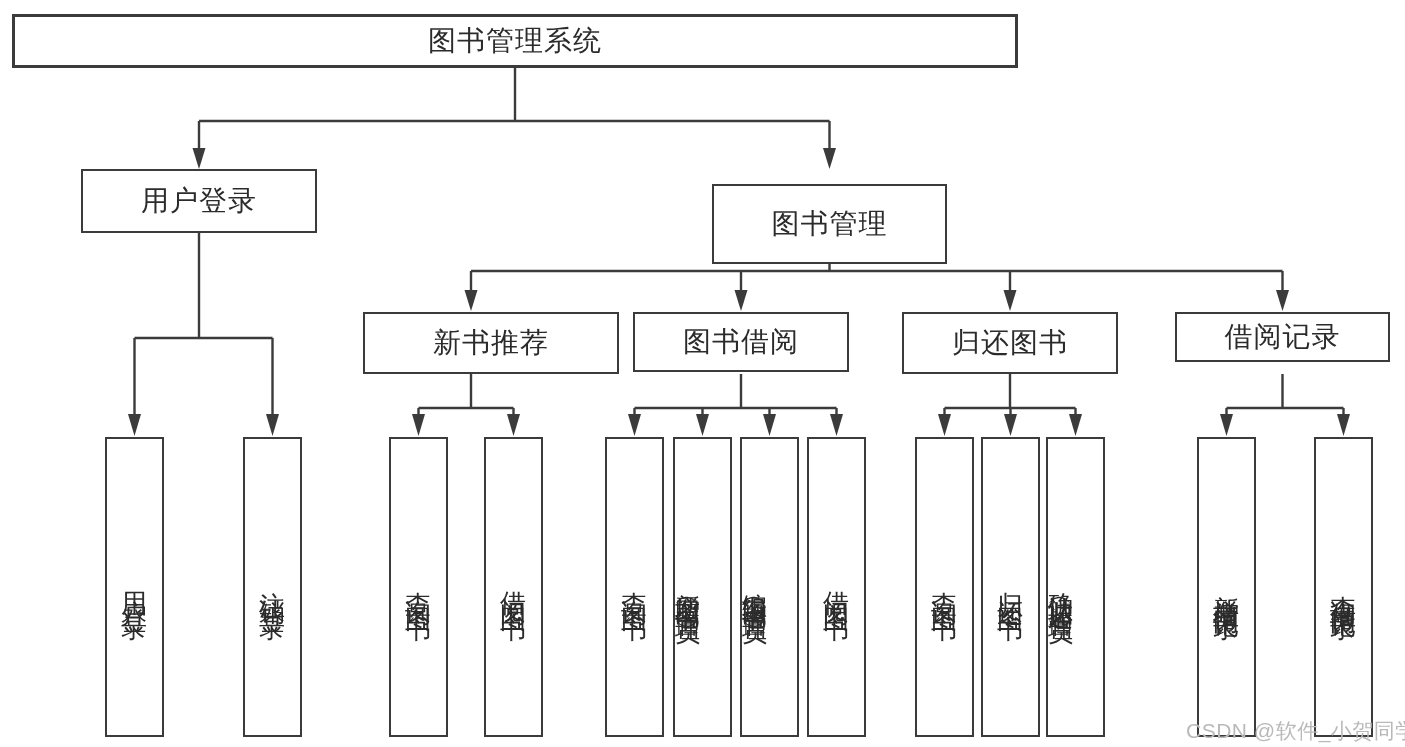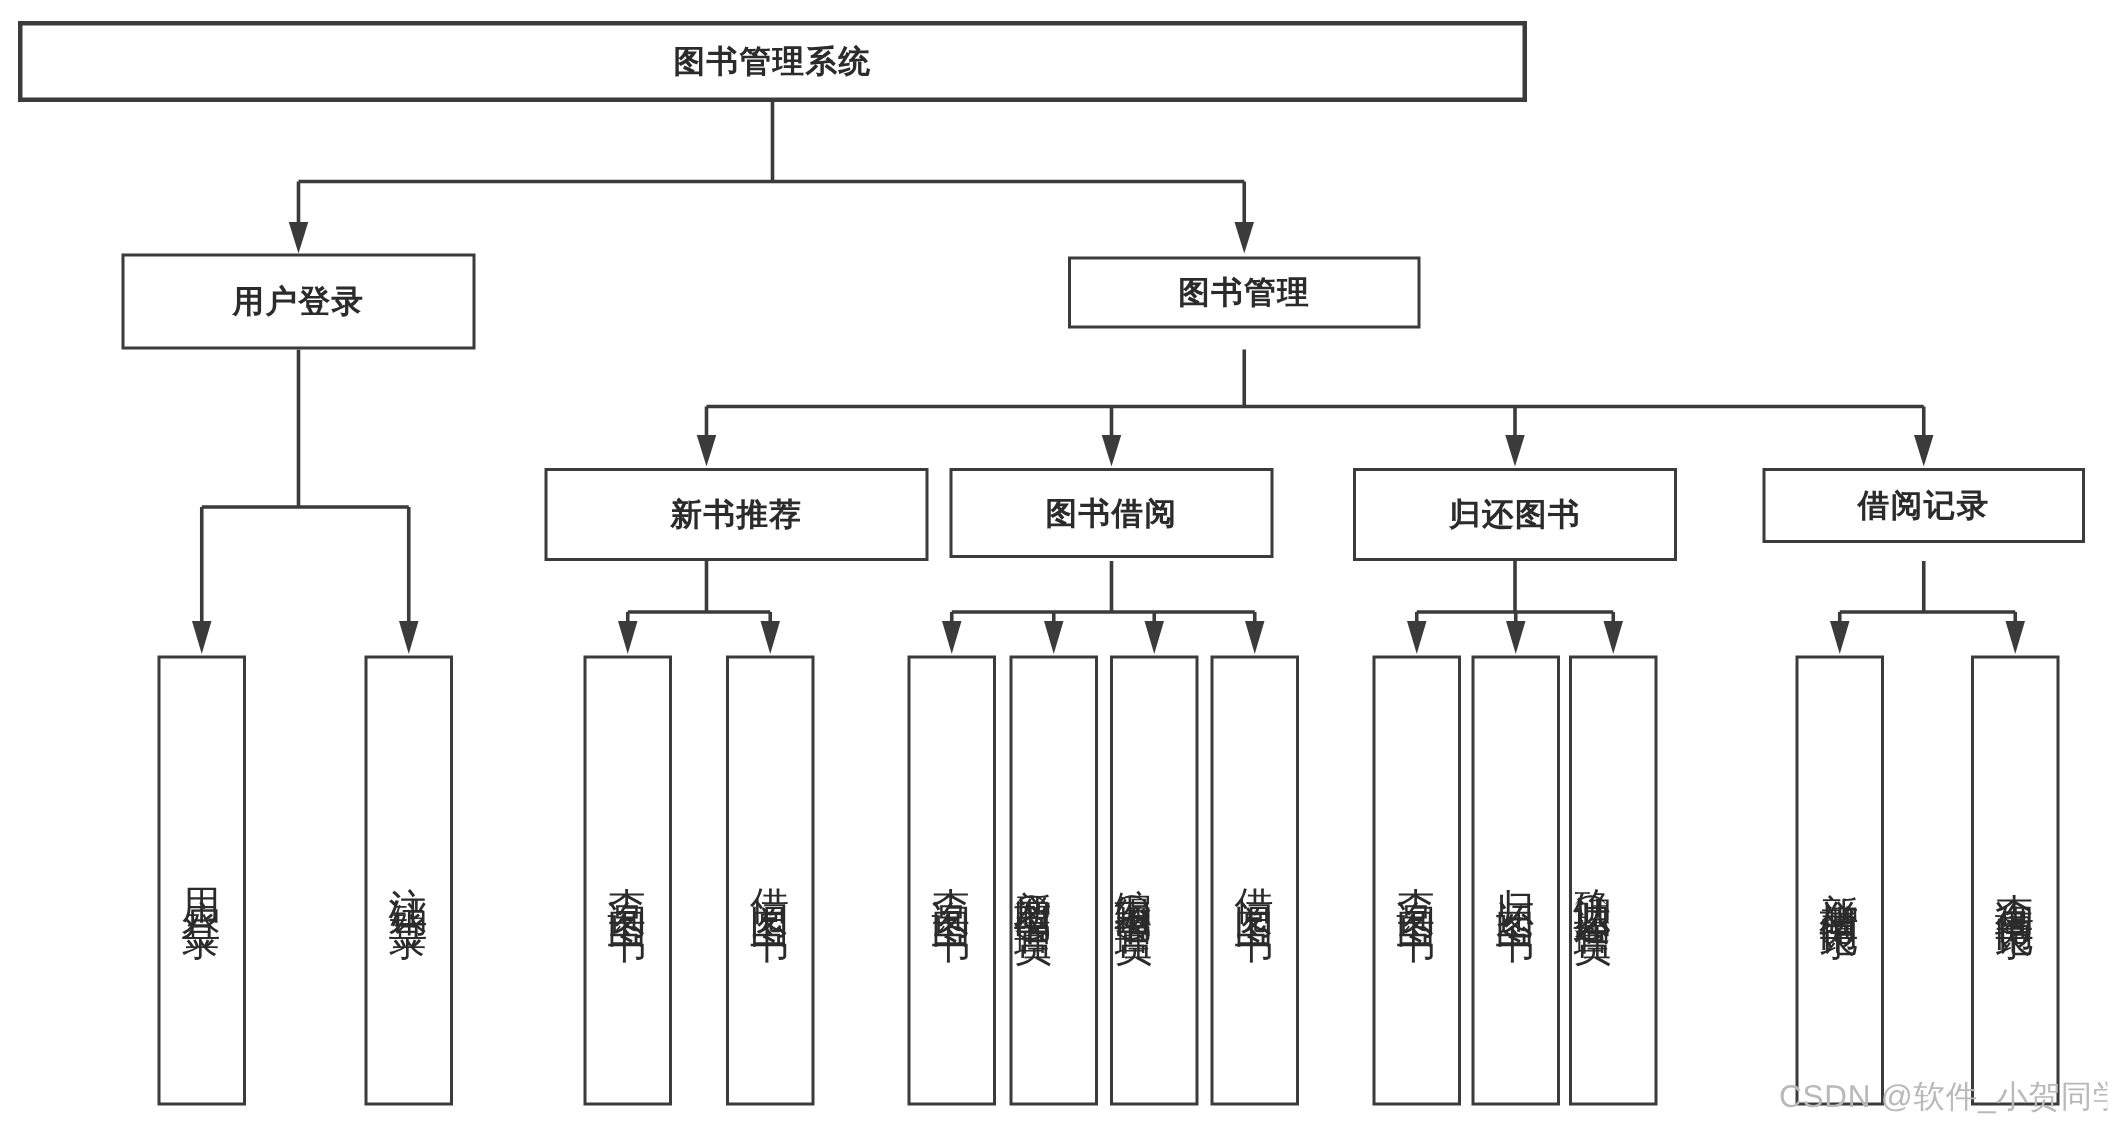--- a/index.html
+++ b/index.html
@@ -9,21 +9,21 @@
   }
   .wires{position:absolute;left:0;top:0;z-index:1;}
   .wires path{stroke:#3b3b3b;stroke-width:2.4;fill:none;}
   .wires polygon{fill:#3b3b3b;stroke:none;}
   .node{
     position:absolute;box-sizing:border-box;background:#ffffff;
     border:2.5px solid #3b3b3b;display:flex;align-items:center;justify-content:center;
     z-index:2;
   }
   .node.root{border-width:3px;}
-  .node.h span{font-size:21px;letter-spacing:1px;white-space:nowrap;font-weight:bold;}
+  .node.h span{font-size:28px;letter-spacing:1px;white-space:nowrap;}
   .node.v span{
     writing-mode:vertical-rl;text-orientation:mixed;
     font-size:26px;letter-spacing:8px;line-height:1;
   }
   .node.v.mid span{letter-spacing:4px;}
   .node.v.tight{align-items:center;justify-content:flex-start;padding-top:7px;}
   .node.v.tight span{font-size:25px;letter-spacing:4px;}
   .watermark{
     position:absolute;left:1186px;top:717px;z-index:5;
     font-size:21px;letter-spacing:0.5px;color:#b9b9b9;white-space:nowrap;
@@ -77,21 +77,21 @@
     </g>
   </svg>
 
   <div class="node root h" style="left:12px;top:14px;width:1006px;height:54px">
     <span>图书管理系统</span>
   </div>
 
   <div class="node h" style="left:81px;top:169px;width:236px;height:64px">
     <span>用户登录</span>
   </div>
-  <div class="node h" style="left:712px;top:171px;width:235px;height:48px">
+  <div class="node h" style="left:712px;top:184px;width:235px;height:80px">
     <span>图书管理</span>
   </div>
 
   <div class="node h" style="left:363px;top:312px;width:256px;height:62px">
     <span>新书推荐</span>
   </div>
   <div class="node h" style="left:633px;top:312px;width:216px;height:60px">
     <span>图书借阅</span>
   </div>
   <div class="node h" style="left:902px;top:312px;width:216px;height:62px">

